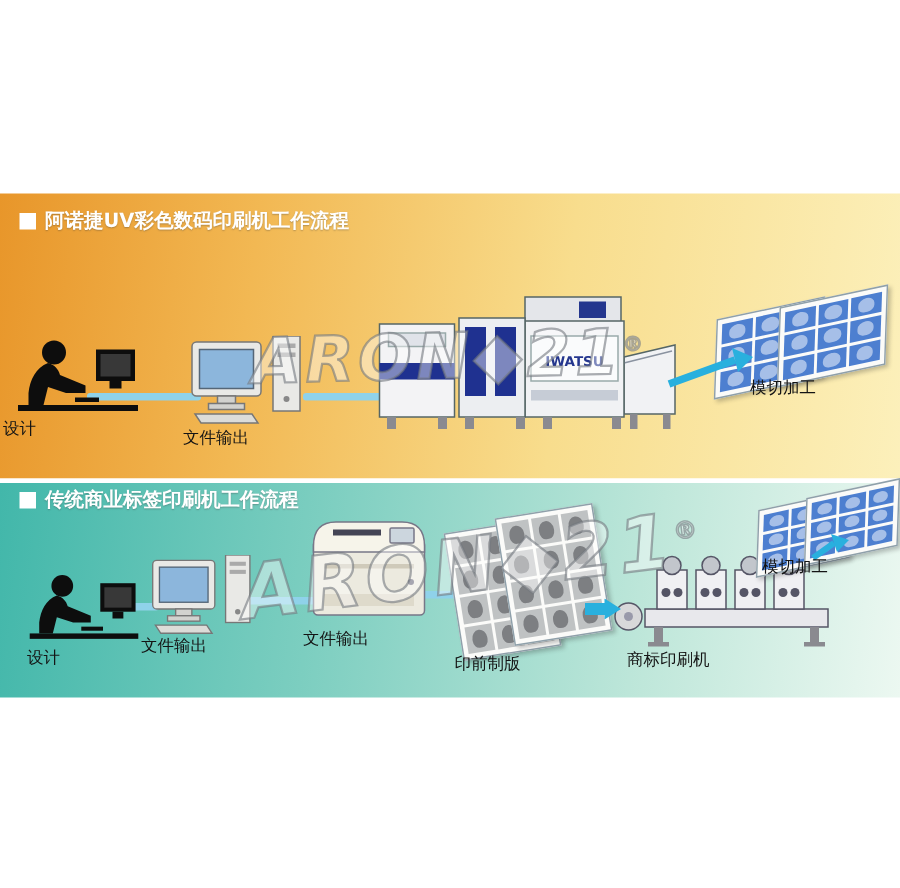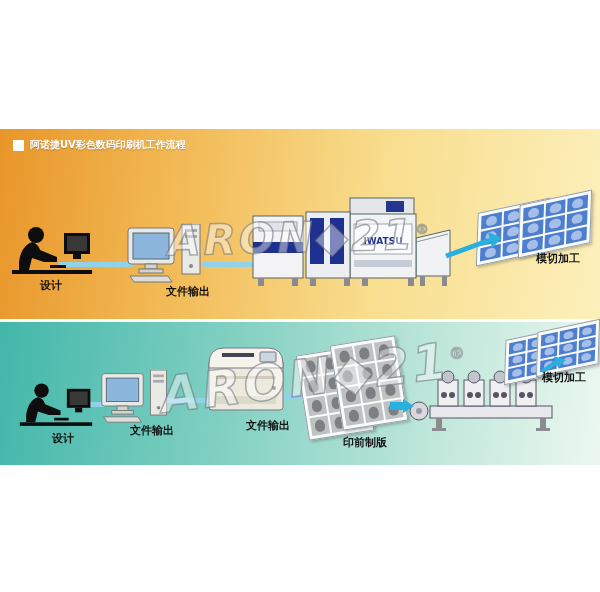--- a/index.html
+++ b/index.html
@@ -3,26 +3,26 @@
 <meta charset="utf-8">
 <style>
   html,body{margin:0;padding:0}
   body{width:600px;height:592px;background:#ffffff;font-family:"DejaVu Sans","Liberation Sans",sans-serif}
   .canvas{position:relative;width:600px;height:592px;background:#fff;overflow:hidden}
 
   .band{position:absolute;left:0;width:600px;z-index:1}
   .band-top{top:129px;height:190px;background:linear-gradient(97deg,#e8962a 0%,#f2b853 28%,#f8dd8d 62%,#fcf0bb 100%)}
   .band-bottom{top:319px;height:143px;border-top:3px solid #fff;background:linear-gradient(97deg,#42b7aa 0%,#7ccec0 35%,#bfe7da 72%,#ecf8f1 100%)}
 
-  .band-title{position:absolute;display:flex;align-items:center;gap:6px;color:#fff;font-weight:700;font-size:10px;text-shadow:0 1px 1px rgba(60,60,60,.35);z-index:9;white-space:nowrap}
+  .band-title{position:absolute;display:flex;align-items:center;gap:6px;color:#fff;font-weight:700;font-size:13px;text-shadow:0 1px 1px rgba(60,60,60,.35);z-index:9;white-space:nowrap}
   .bullet{width:11px;height:11px;background:#fff;flex:0 0 auto}
   .t-top{left:13px;top:138px}
   .t-bottom{left:13px;top:324px}
 
-  .node-label{position:absolute;font-size:11px;font-weight:700;color:#141414;text-align:right;z-index:8;white-space:nowrap}
+  .node-label{position:absolute;font-size:11px;font-weight:400;color:#141414;text-align:left;z-index:8;white-space:nowrap}
   .illus{position:absolute;z-index:4}
   .connector{position:absolute;height:5px;background:#8fd2ea;border-radius:2px;z-index:2}
   .arrow-svg{position:absolute;z-index:6}
 
   .sheets{position:absolute;z-index:4}
   .sheet{position:absolute;background:#fbfbf9;border:1px solid #8fa0aa;box-shadow:2px 2px 3px rgba(40,40,40,.28);display:grid;gap:2px;padding:3px;grid-auto-rows:1fr}
   .g3{grid-template-columns:repeat(3,1fr)}
   .cell{position:relative;background:#4d7fd0;overflow:hidden}
   .cell::after{content:"";position:absolute;left:22%;top:16%;width:56%;height:66%;background:rgba(255,255,255,.5);border-radius:50% 50% 42% 42%}
   .s-gray .cell{background:#bfc2c3}
@@ -37,20 +37,24 @@
 <body>
 
 <div class="canvas">
 
   <div class="band band-top"></div>
   <div class="band band-bottom"></div>
 
   <div class="band-title t-top">
     <span class="bullet"></span>
     <span>阿诺捷UV彩色数码印刷机工作流程</span>
+  </div>
+  <div class="band-title t-bottom">
+    <span class="bullet"></span>
+    <span>传统商业标签印刷机工作流程</span>
   </div>
 
   <svg class="illus" style="left:10px;top:224px" width="84" height="56" viewBox="0 0 84 56">
     <g fill="#0d0d0d">
       <circle cx="26" cy="11" r="8"></circle>
       <path d="M22 18 C14 21 10 29 9 38 L9 46 L19 46 L22 34 L34 38 L47 38 L47 33 L30 26 C29 22 26 19 22 18 Z"></path>
       <rect x="40" y="41" width="16" height="3"></rect>
       <rect x="54" y="9" width="26" height="21"></rect>
       <rect x="63" y="30" width="8" height="5"></rect>
       <rect x="2" y="46" width="80" height="4"></rect>
@@ -237,20 +241,21 @@
       <rect x="108" y="12" width="20" height="26" fill="#f0f0f3" stroke="#556"></rect>
       <circle cx="118" cy="9" r="6" fill="#c2c6cc" stroke="#556"></circle>
       <circle cx="114" cy="27" r="3" fill="#556"></circle>
         <circle cx="122" cy="27" r="3" fill="#556"></circle>
     </g>
     <rect x="28" y="50" width="6" height="10" fill="#8a8a90"></rect>
     <rect x="132" y="50" width="6" height="10" fill="#8a8a90"></rect>
     <rect x="24" y="60" width="14" height="3" fill="#8a8a90"></rect>
     <rect x="128" y="60" width="14" height="3" fill="#8a8a90"></rect>
   </svg>
+  <div class="node-label" style="left:418px;top:432px;width:118px">商标印刷机</div>
 
   <svg class="arrow-svg" style="left:540px;top:356px" width="26" height="18" viewBox="0 0 26 18">
     <line x1="2" y1="16" x2="16" y2="6" stroke="#29b0de" stroke-width="4"></line>
     <polygon points="14,0 26,4 18,12" fill="#29b0de"></polygon>
   </svg>
 
   <div class="sheets" style="left:504px;top:326px;width:92px;height:46px">
     <div class="sheet g3" style="left:0;top:8px;width:56px;height:36px;transform:rotate(-12deg) skewX(-14deg)">
         <div class="cell"></div>
         <div class="cell"></div>

